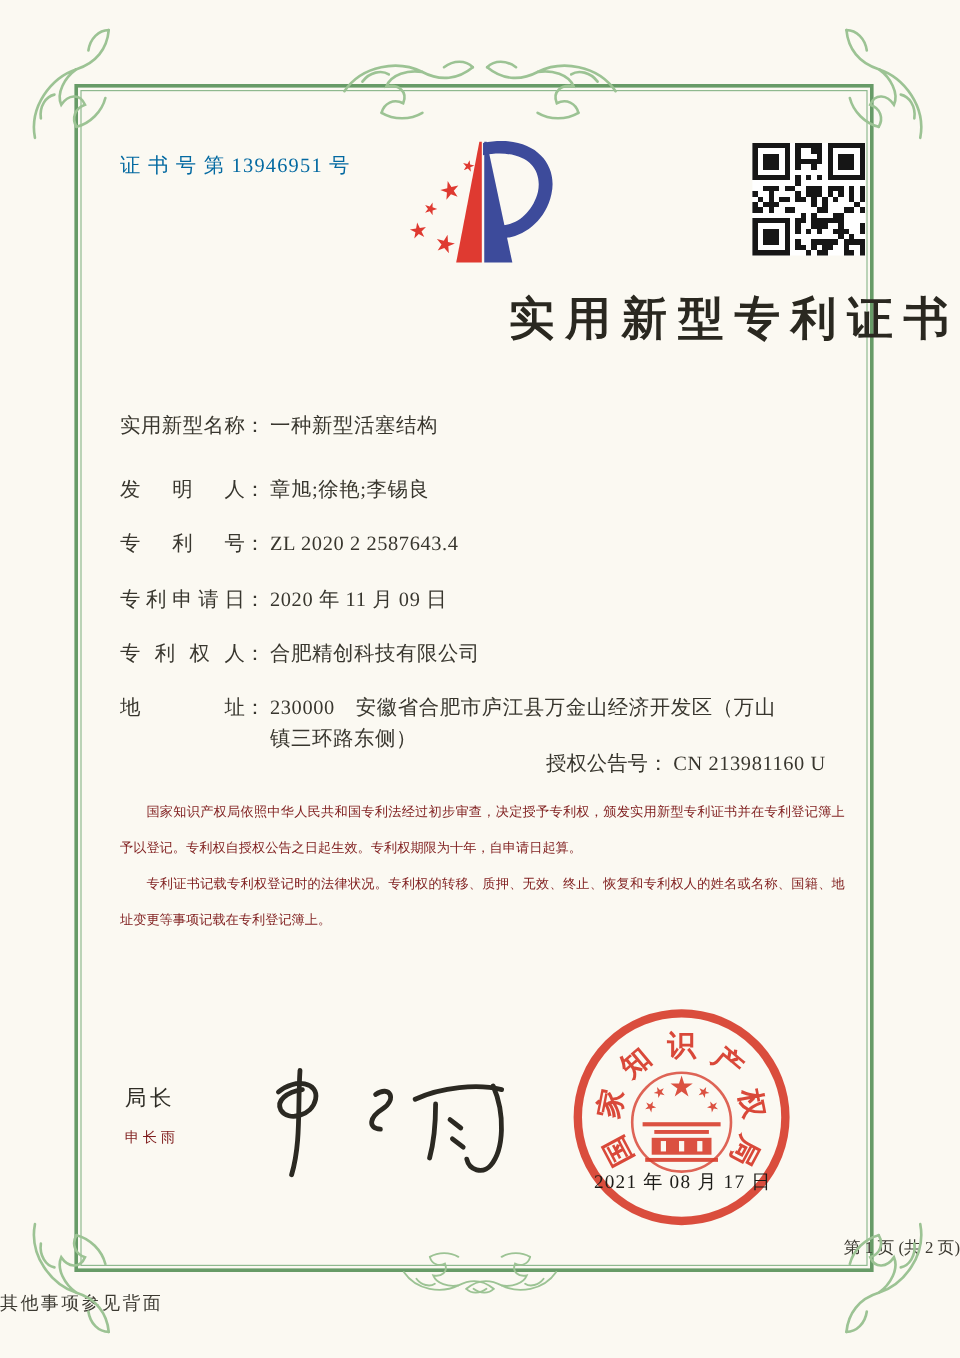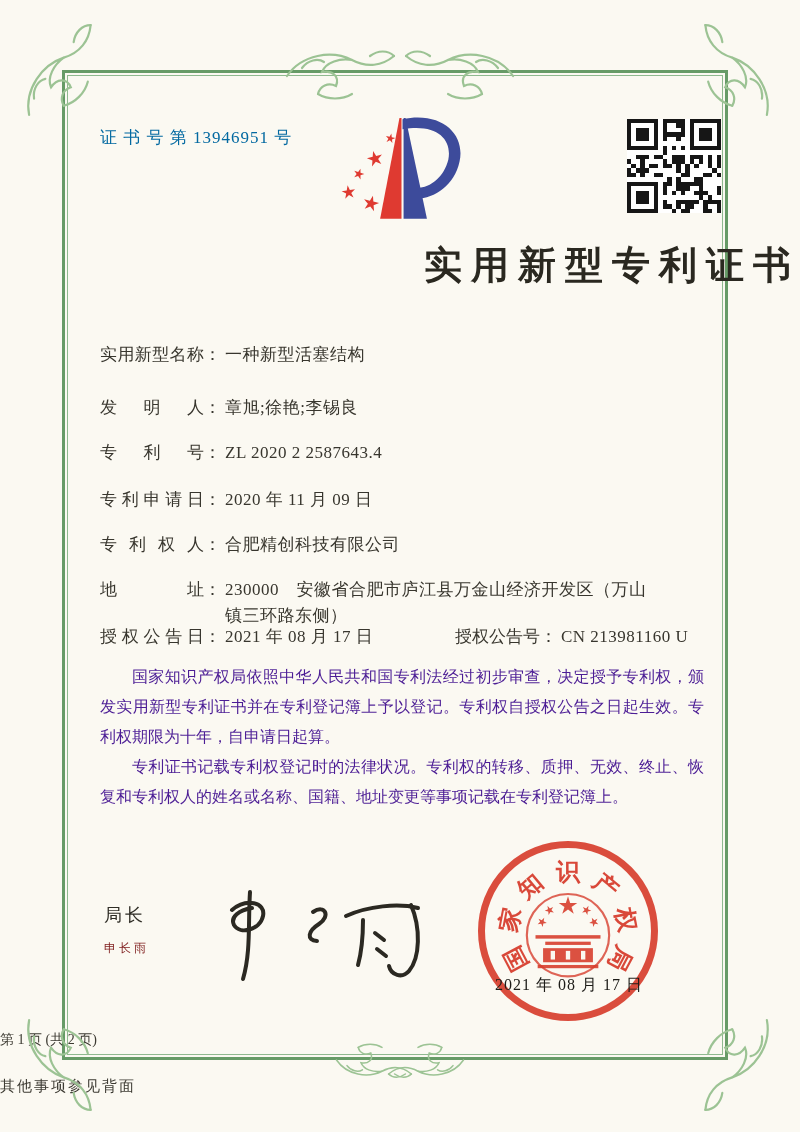--- a/index.html
+++ b/index.html
@@ -23,36 +23,36 @@
     font-size:38px;font-weight:700;letter-spacing:9px;color:#2a2820;}
   
   .row{position:absolute;left:100px;font-size:17px;line-height:26px;white-space:nowrap;}
   .flabel{display:inline-block;width:104px;text-align:justify;text-align-last:justify;vertical-align:top;}
   .fcolon{display:inline-block;vertical-align:top;}
   .fvalue{display:inline-block;margin-left:4px;vertical-align:top;letter-spacing:.5px;}
   .fvalue.wide{white-space:normal;width:436px;}
   .row.gazette{left:455px;}
   
   .body-text{position:absolute;left:100px;top:662px;width:604px;
-    font-size:16px;line-height:30px;text-align:justify;color:#4c1d95;}
+    font-size:11px;line-height:30px;text-align:justify;color:#7f1d1d;}
   .body-text p{margin:0;text-indent:2em;}
   
   .sig-title{position:absolute;left:104px;top:903px;font-size:18px;letter-spacing:3px;color:#2f2d26;}
   .sig-name{position:absolute;left:104px;top:940px;font-size:12px;letter-spacing:3px;color:#7f1d1d;}
   .sig-script{position:absolute;left:212px;top:878px;width:228px;height:112px;}
   
   .seal{position:absolute;left:478px;top:841px;width:166px;height:166px;
     border:7px solid rgba(215,62,46,.92);border-radius:50%;z-index:2;}
   .seal-char{position:absolute;left:50%;top:50%;width:26px;height:26px;margin:-13px 0 0 -13px;
     font-size:24px;font-weight:700;color:rgba(215,62,46,.95);text-align:center;line-height:26px;}
   .seal-emblem{position:absolute;left:50%;top:50%;width:104px;height:104px;margin:-50px 0 0 -52px;}
   .seal-date{position:absolute;left:489px;top:975px;width:160px;text-align:center;
     font-size:16px;color:#1d1c18;letter-spacing:1px;z-index:4;}
   
-  .page-info{position:absolute;left:0;top:1031px;width:100%;text-align:left;font-size:14px;color:#3c3a32;}
+  .page-info{position:absolute;left:0;top:1031px;width:100%;text-align:right;font-size:14px;color:#3c3a32;}
   .back-note{position:absolute;left:0;top:1077px;width:100%;text-align:left;font-size:15px;color:#3c3a32;letter-spacing:2px;}
 </style>
 </head>
 <body>
 
 <div class="page">
 
   <svg width="0" height="0" style="position:absolute" aria-hidden="true">
     <defs>
       <path id="star" d="M0,-1 L0.22,-0.31 L0.95,-0.31 L0.36,0.12 L0.59,0.81 L0,0.38 L-0.59,0.81 L-0.36,0.12 L-0.95,-0.31 L-0.22,-0.31 Z"></path>
@@ -254,23 +254,20 @@
   </div>
   <div class="row" style="top:487px">
     <span class="flabel">专利申请日</span><span class="fcolon">：</span><span class="fvalue">2020 年 11 月 09 日</span>
   </div>
   <div class="row" style="top:532px">
     <span class="flabel">专利权人</span><span class="fcolon">：</span><span class="fvalue">合肥精创科技有限公司</span>
   </div>
   <div class="row" style="top:577px">
     <span class="flabel">地址</span><span class="fcolon">：</span><span class="fvalue wide">230000　安徽省合肥市庐江县万金山经济开发区（万山镇三环路东侧）</span>
   </div>
-  <div class="row" style="top:624px">
-    <span class="flabel">授权公告日</span><span class="fcolon">：</span><span class="fvalue">2021 年 08 月 17 日</span>
-  </div>
   <div class="row gazette" style="top:624px">
     <span>授权公告号</span><span class="fcolon">：</span><span class="fvalue">CN 213981160 U</span>
   </div>
 
   <div class="body-text">
     <p>国家知识产权局依照中华人民共和国专利法经过初步审查，决定授予专利权，颁发实用新型专利证书并在专利登记簿上予以登记。专利权自授权公告之日起生效。专利权期限为十年，自申请日起算。</p>
     <p>专利证书记载专利权登记时的法律状况。专利权的转移、质押、无效、终止、恢复和专利权人的姓名或名称、国籍、地址变更等事项记载在专利登记簿上。</p>
   </div>
 
   <div class="sig-title">局长</div>

